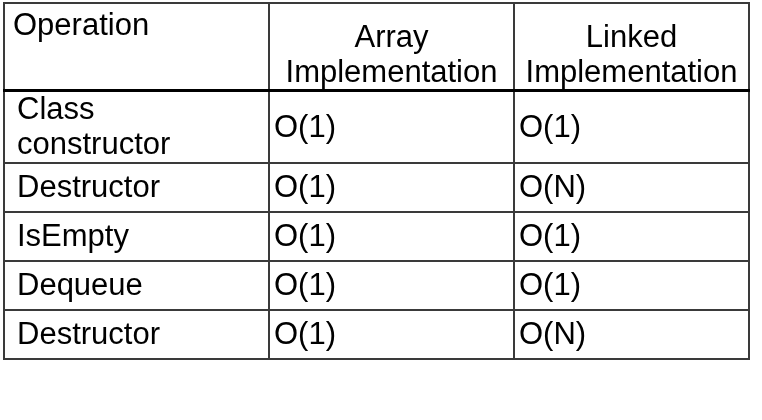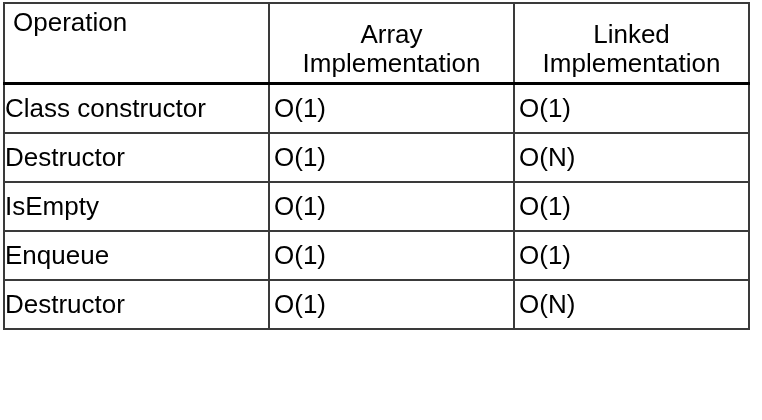--- a/index.html
+++ b/index.html
@@ -33,21 +33,21 @@
   }
 
   table.complexity-table col.col-operation { width: 265px; }
   table.complexity-table col.col-array     { width: 245px; }
   table.complexity-table col.col-linked    { width: 235px; }
 
   table.complexity-table th,
   table.complexity-table td {
     border: 2px solid #3a3a3a;
     font-weight: normal;
-    font-size: 26px;
+    font-size: 31px;
     line-height: 1.12;
     color: #000000;
     background: #ffffff;
     padding: 0;
   }
 
   
   tr.header-row th {
     height: 78px;
     border-bottom: 3px solid #000000;
@@ -70,21 +70,21 @@
 
   
   tr.data-row td {
     height: 47px;
     vertical-align: middle;
   }
   td.cell-operation {
     text-align: left;
   }
   td.cell-operation .cell-inner {
-    padding: 0 0;
+    padding: 0 12px;
   }
   td.cell-array,
   td.cell-linked {
     text-align: left;
   }
   td.cell-array .cell-inner,
   td.cell-linked .cell-inner {
     padding: 0 4px;
   }
 </style>
@@ -151,21 +151,21 @@
         </td>
         <td class="cell-array">
           <div class="cell-inner">O(1)</div>
         </td>
         <td class="cell-linked">
           <div class="cell-inner">O(1)</div>
         </td>
       </tr>
       <tr class="data-row">
         <td class="cell-operation">
-          <div class="cell-inner">Enqueue</div>
+          <div class="cell-inner">Dequeue</div>
         </td>
         <td class="cell-array">
           <div class="cell-inner">O(1)</div>
         </td>
         <td class="cell-linked">
           <div class="cell-inner">O(1)</div>
         </td>
       </tr>
       <tr class="data-row">
         <td class="cell-operation">

